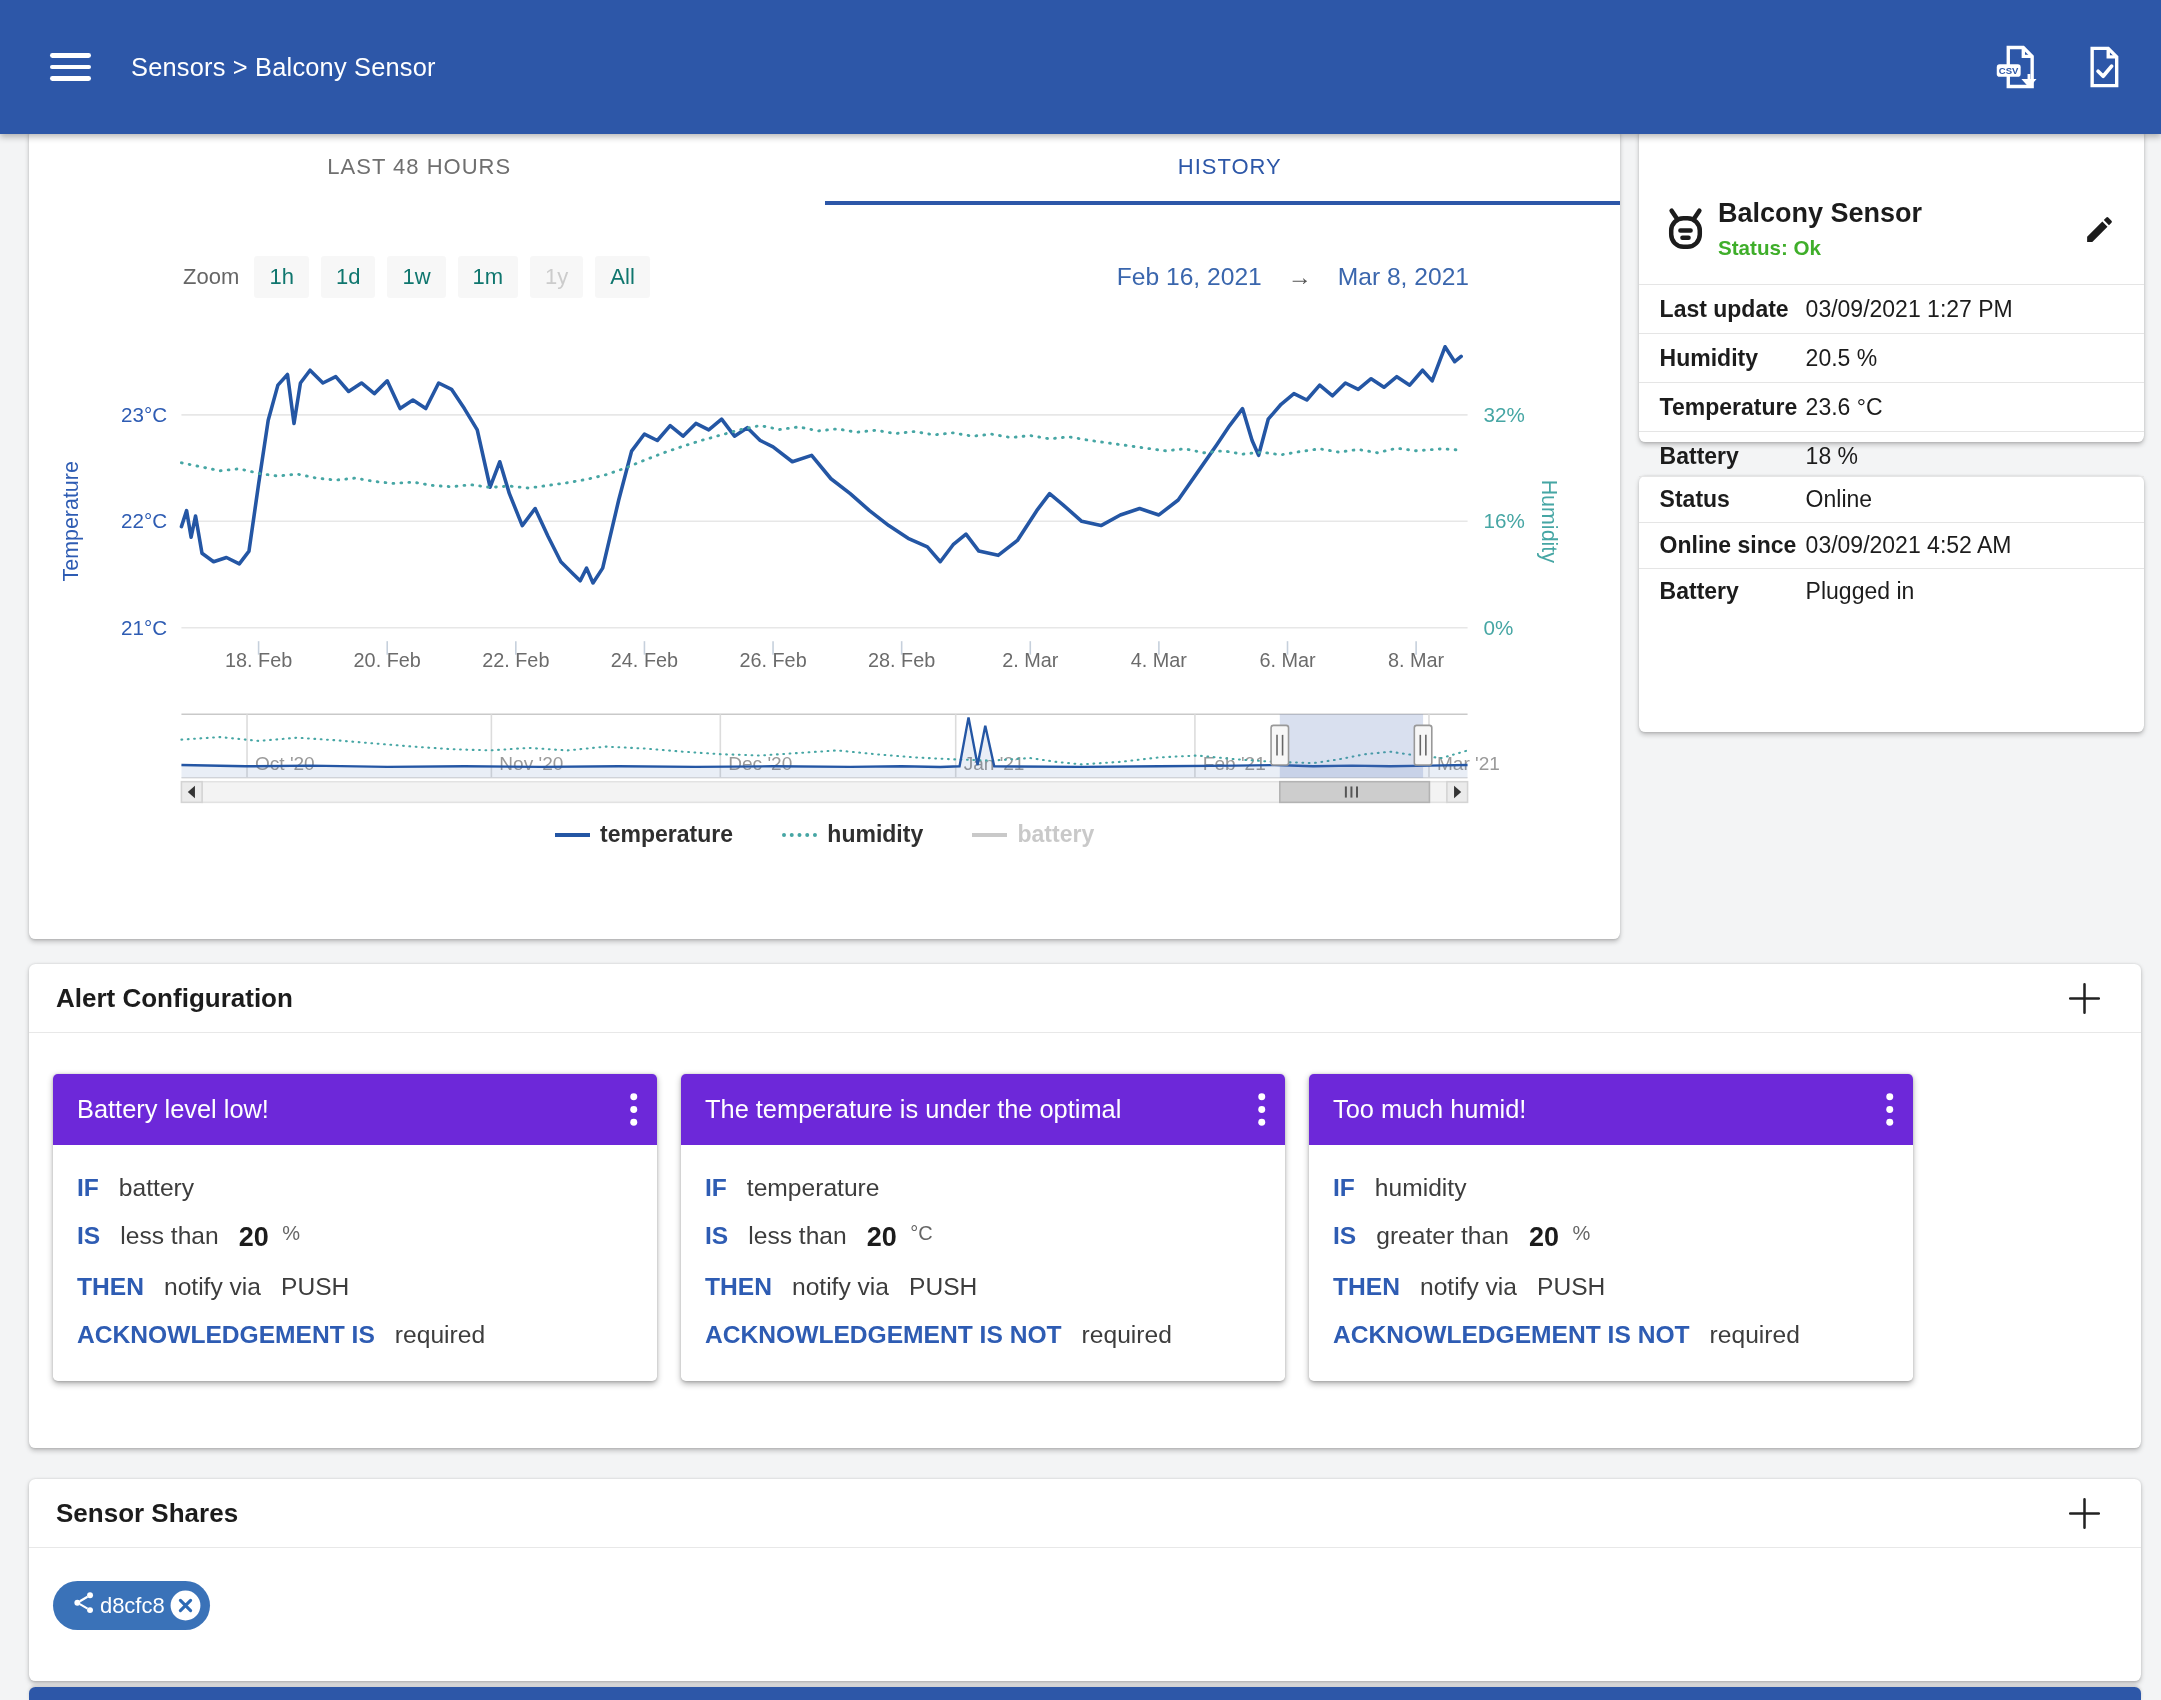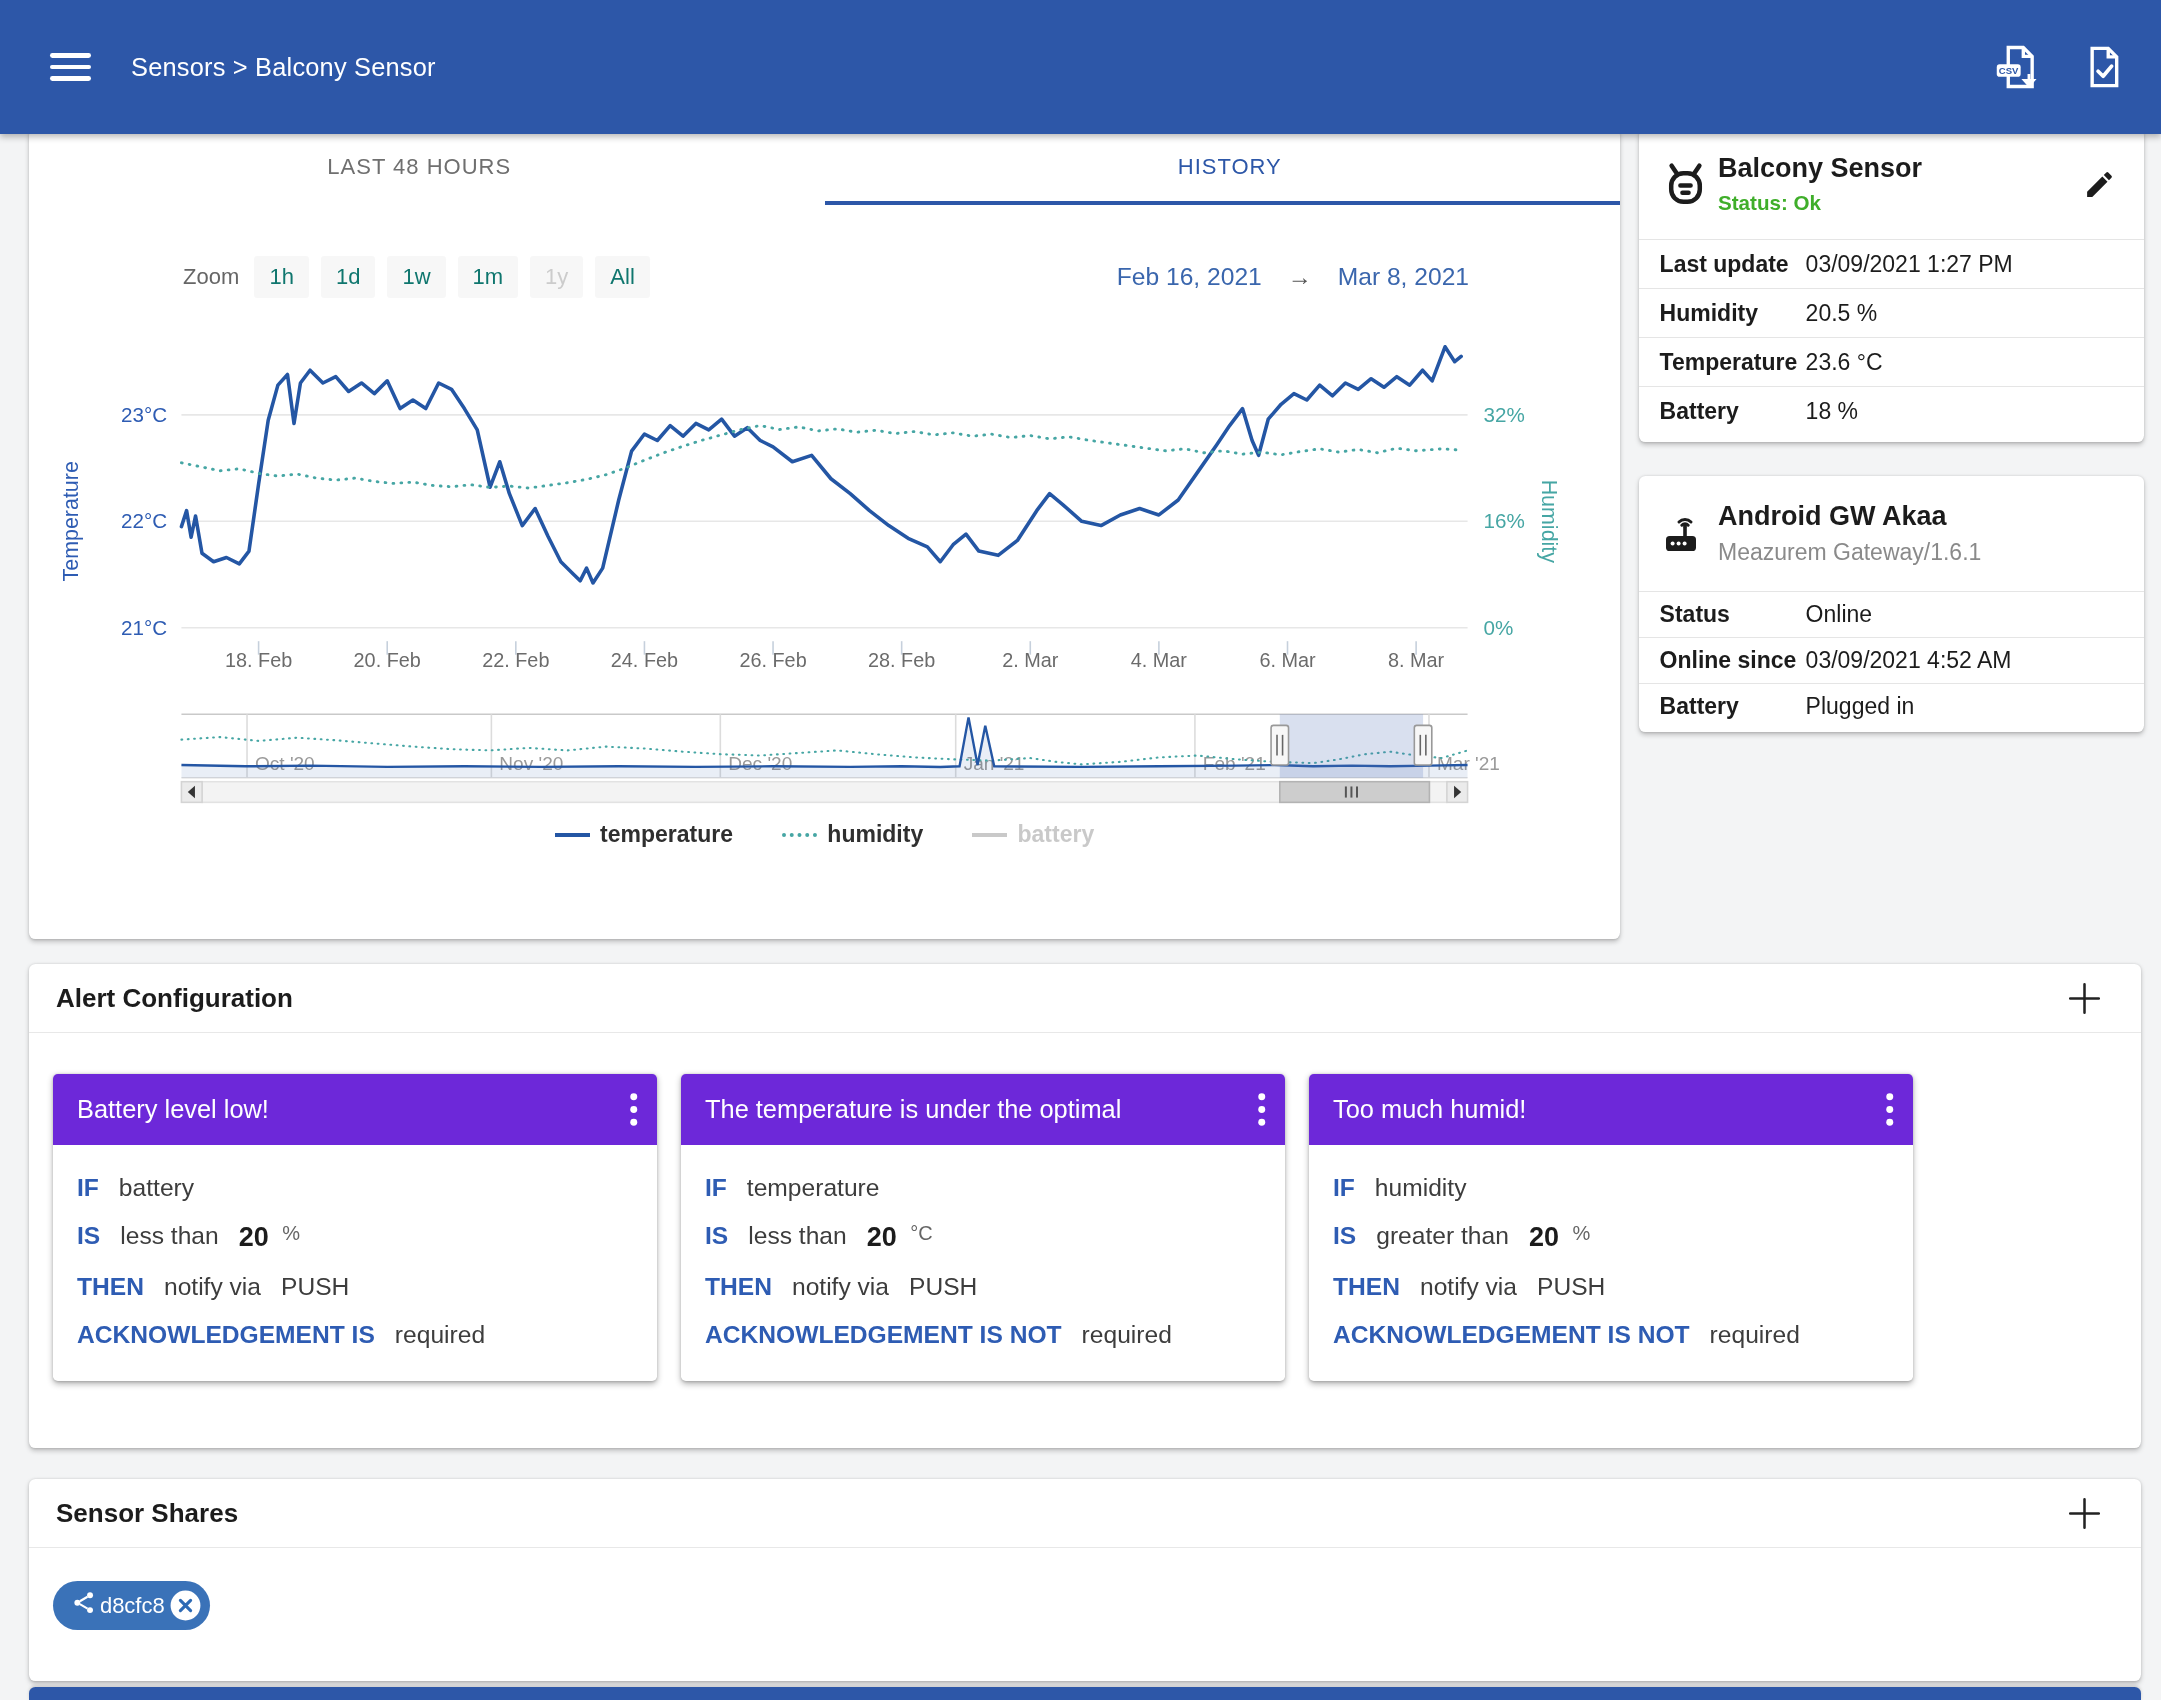--- a/index.html
+++ b/index.html
@@ -45,21 +45,21 @@
   
   .legend{position:absolute;top:692px;left:0;width:100%;display:flex;justify-content:center;
     gap:49px;font-size:23px;font-weight:700;color:#2f2f2f;z-index:2;}
   .legend-item{display:flex;align-items:center;gap:10.3px;cursor:pointer;}
   .sw{width:35px;height:0;}
   .sw-temp{border-top:4.8px solid #2456a4;}
   .sw-hum{border-top:4.8px dotted #46a6a4;}
   .sw-batt{border-top:4.8px solid #c9c9c9;}
   .legend-item.off{color:#c9c9c9;}
   
-  .info-head{display:flex;align-items:center;padding:0 22px;height:110px;}
+  .info-head{display:flex;align-items:center;padding:0 22px;height:110px;margin-top:45px;}
   .gw-card .info-head{height:115px;}
   .info-head .iw{width:57px;flex:0 0 57px;line-height:0;}
   .info-title{font-size:27px;font-weight:700;}
   .info-sub{font-size:20.6px;font-weight:700;color:#3fae2a;margin-top:6.4px;}
   .info-sub.gray{font-size:23px;font-weight:400;color:#8a8a8a;}
   .edit-btn{margin-left:auto;background:none;border:none;cursor:pointer;line-height:0;}
   .info-row{display:flex;align-items:center;height:48px;border-top:1.6px solid #e5e5e5;
     padding-left:20.6px;font-size:23px;}
   .gw-card .info-row{height:45px;}
   .info-row .lbl{flex:0 0 146px;font-weight:700;}
@@ -269,37 +269,20 @@
       <span class="lbl">Temperature</span>
       <span>23.6 °C</span>
     </div>
     <div class="info-row">
       <span class="lbl">Battery</span>
       <span>18 %</span>
     </div>
   </section>
 
   <section class="card gw-card">
-    <div class="info-head">
-      <span class="iw">
-        <svg width="48" height="48" viewBox="0 0 24 24">
-          <rect x="2.5" y="13" width="15" height="7.5" rx="1.8" fill="#1c1c1c"></rect>
-          <circle cx="5.8" cy="16.8" r="1" fill="#fff"></circle>
-            <circle cx="8.8" cy="16.8" r="1" fill="#fff"></circle>
-            <circle cx="11.8" cy="16.8" r="1" fill="#fff"></circle>
-          <path d="M12 13V8.5" stroke="#1c1c1c" stroke-width="1.8"></path>
-          <circle cx="12" cy="8" r="1" fill="#1c1c1c"></circle>
-          <path d="M9 6a4.2 4.2 0 0 1 6 0M10.4 7.6a2.2 2.2 0 0 1 3.2 0" fill="none" stroke="#1c1c1c" stroke-width="1.5" stroke-linecap="round"></path>
-        </svg>
-      </span>
-      <div>
-        <div class="info-title">Android GW Akaa</div>
-        <div class="info-sub gray">Meazurem Gateway/1.6.1</div>
-      </div>
-    </div>
     <div class="info-row">
       <span class="lbl">Status</span>
       <span>Online</span>
     </div>
     <div class="info-row">
       <span class="lbl">Online since</span>
       <span>03/09/2021 4:52 AM</span>
     </div>
     <div class="info-row">
       <span class="lbl">Battery</span>

